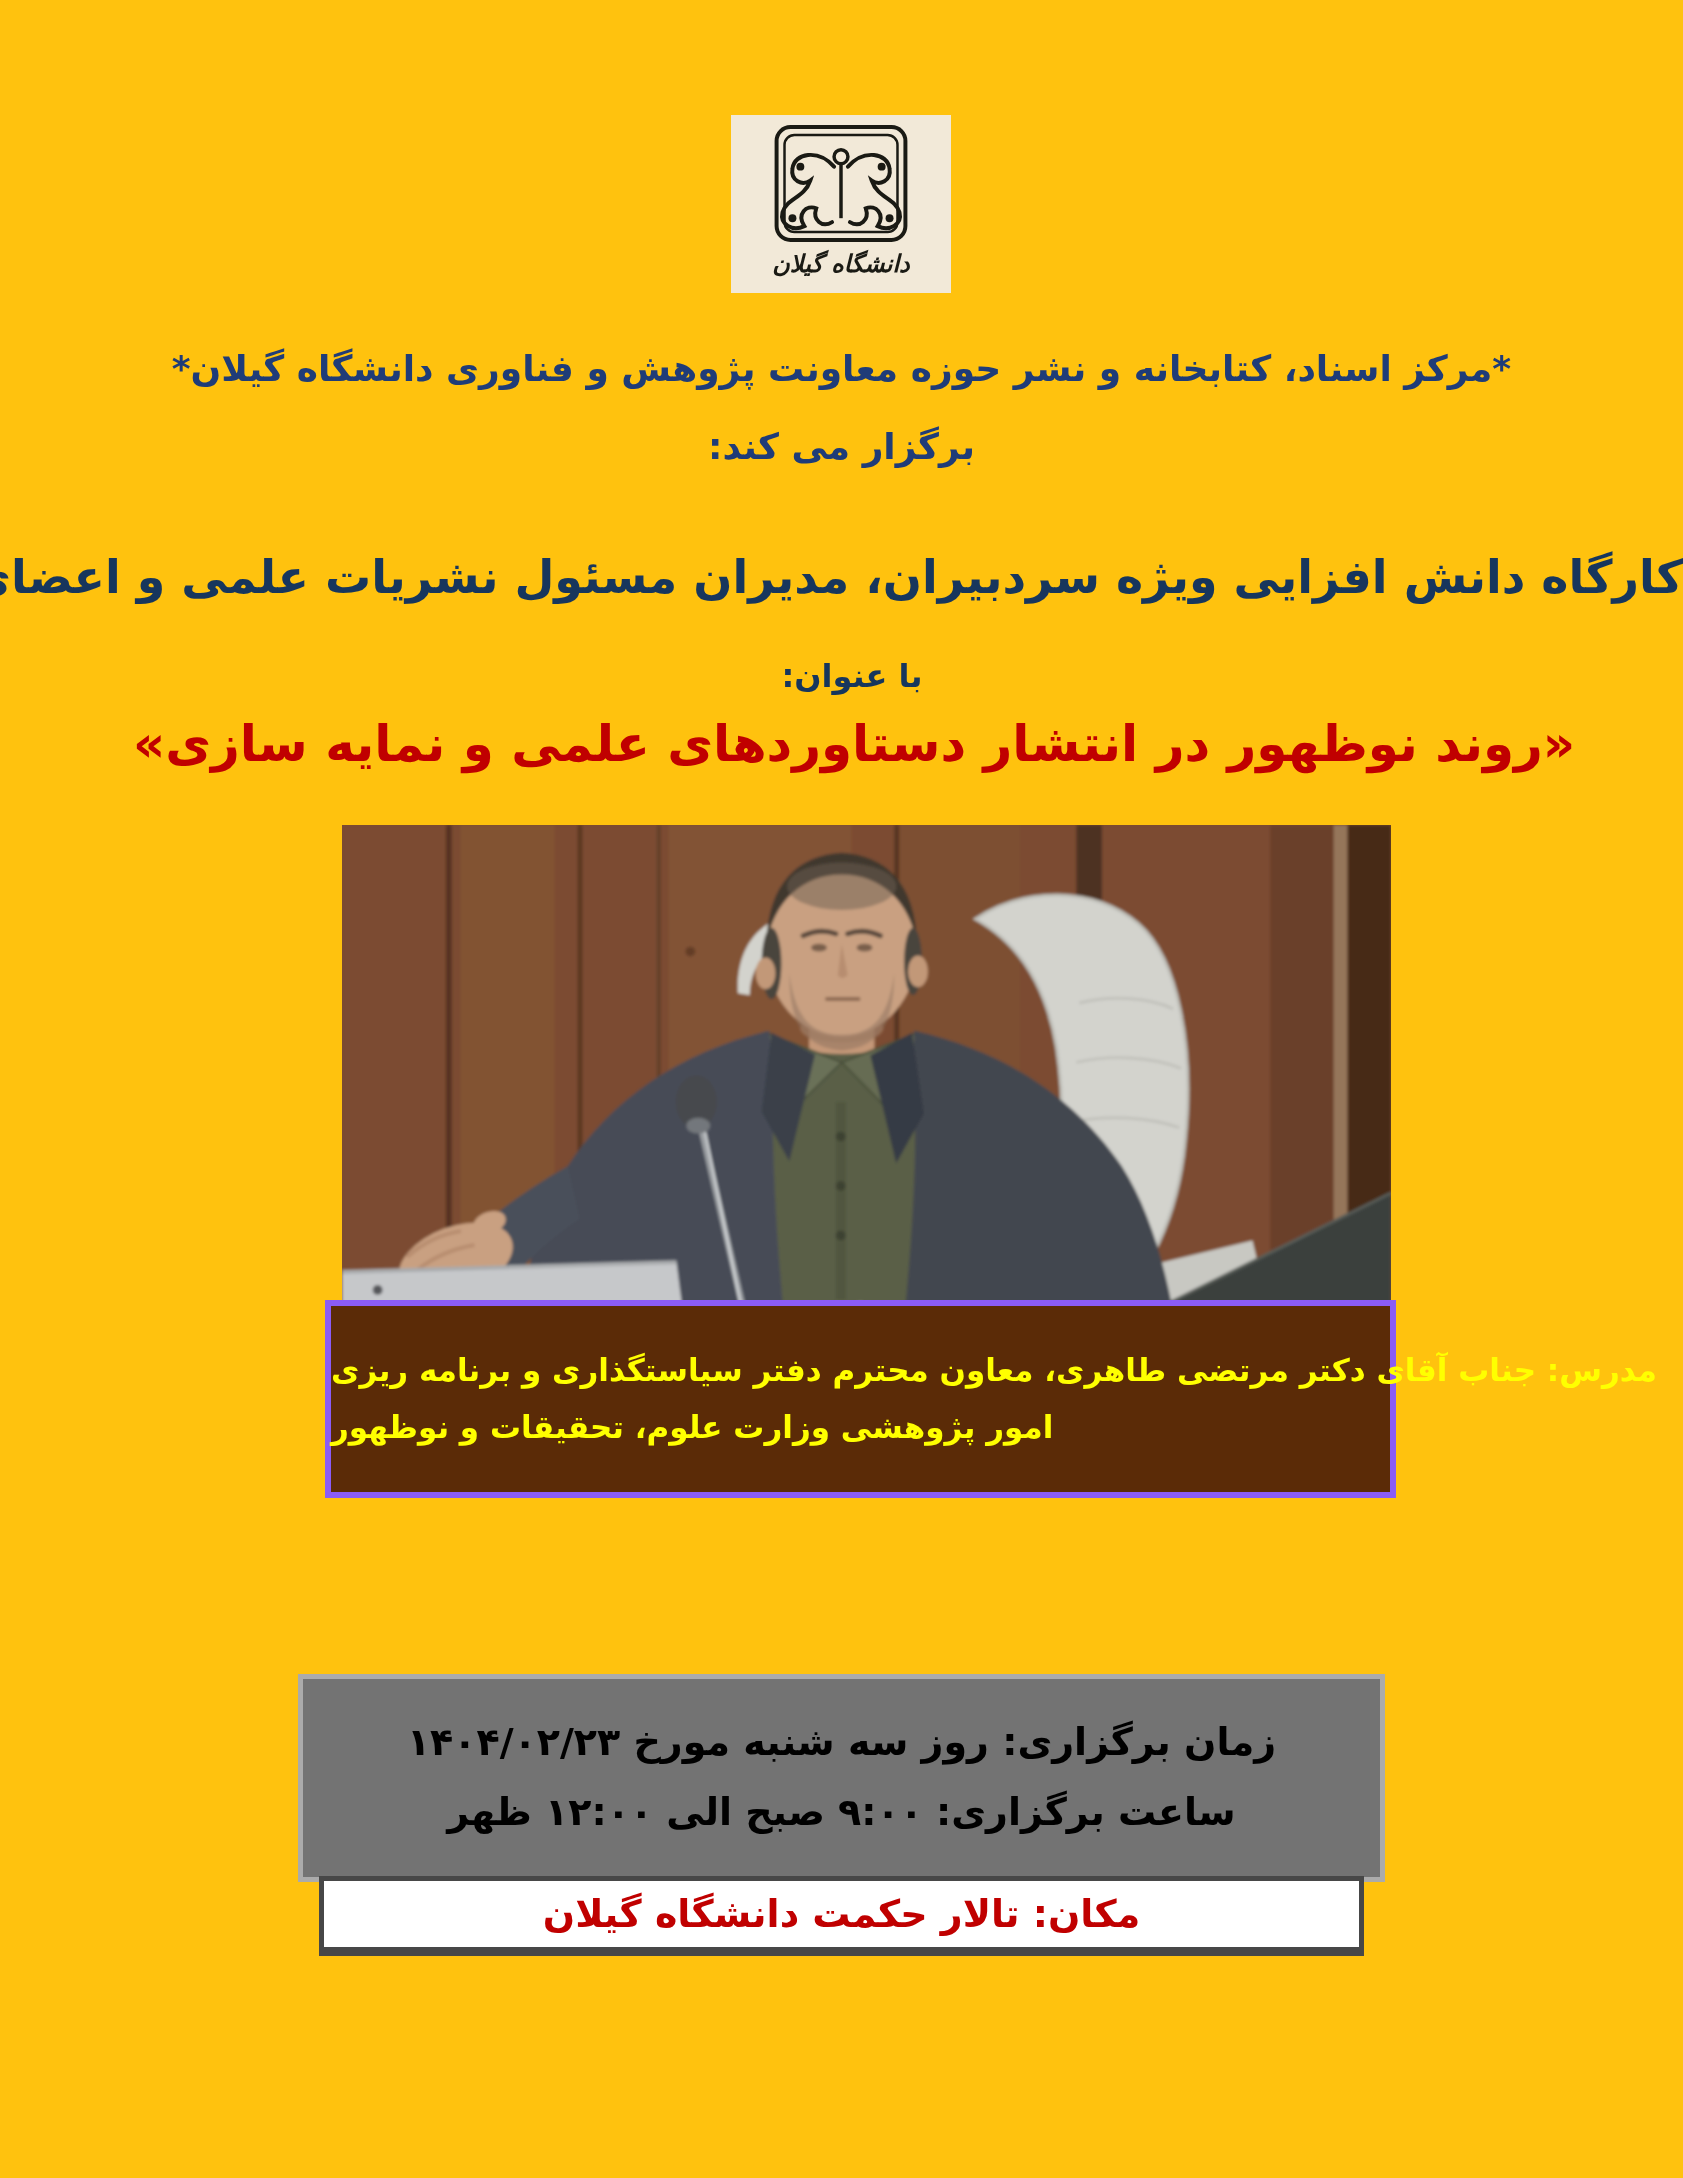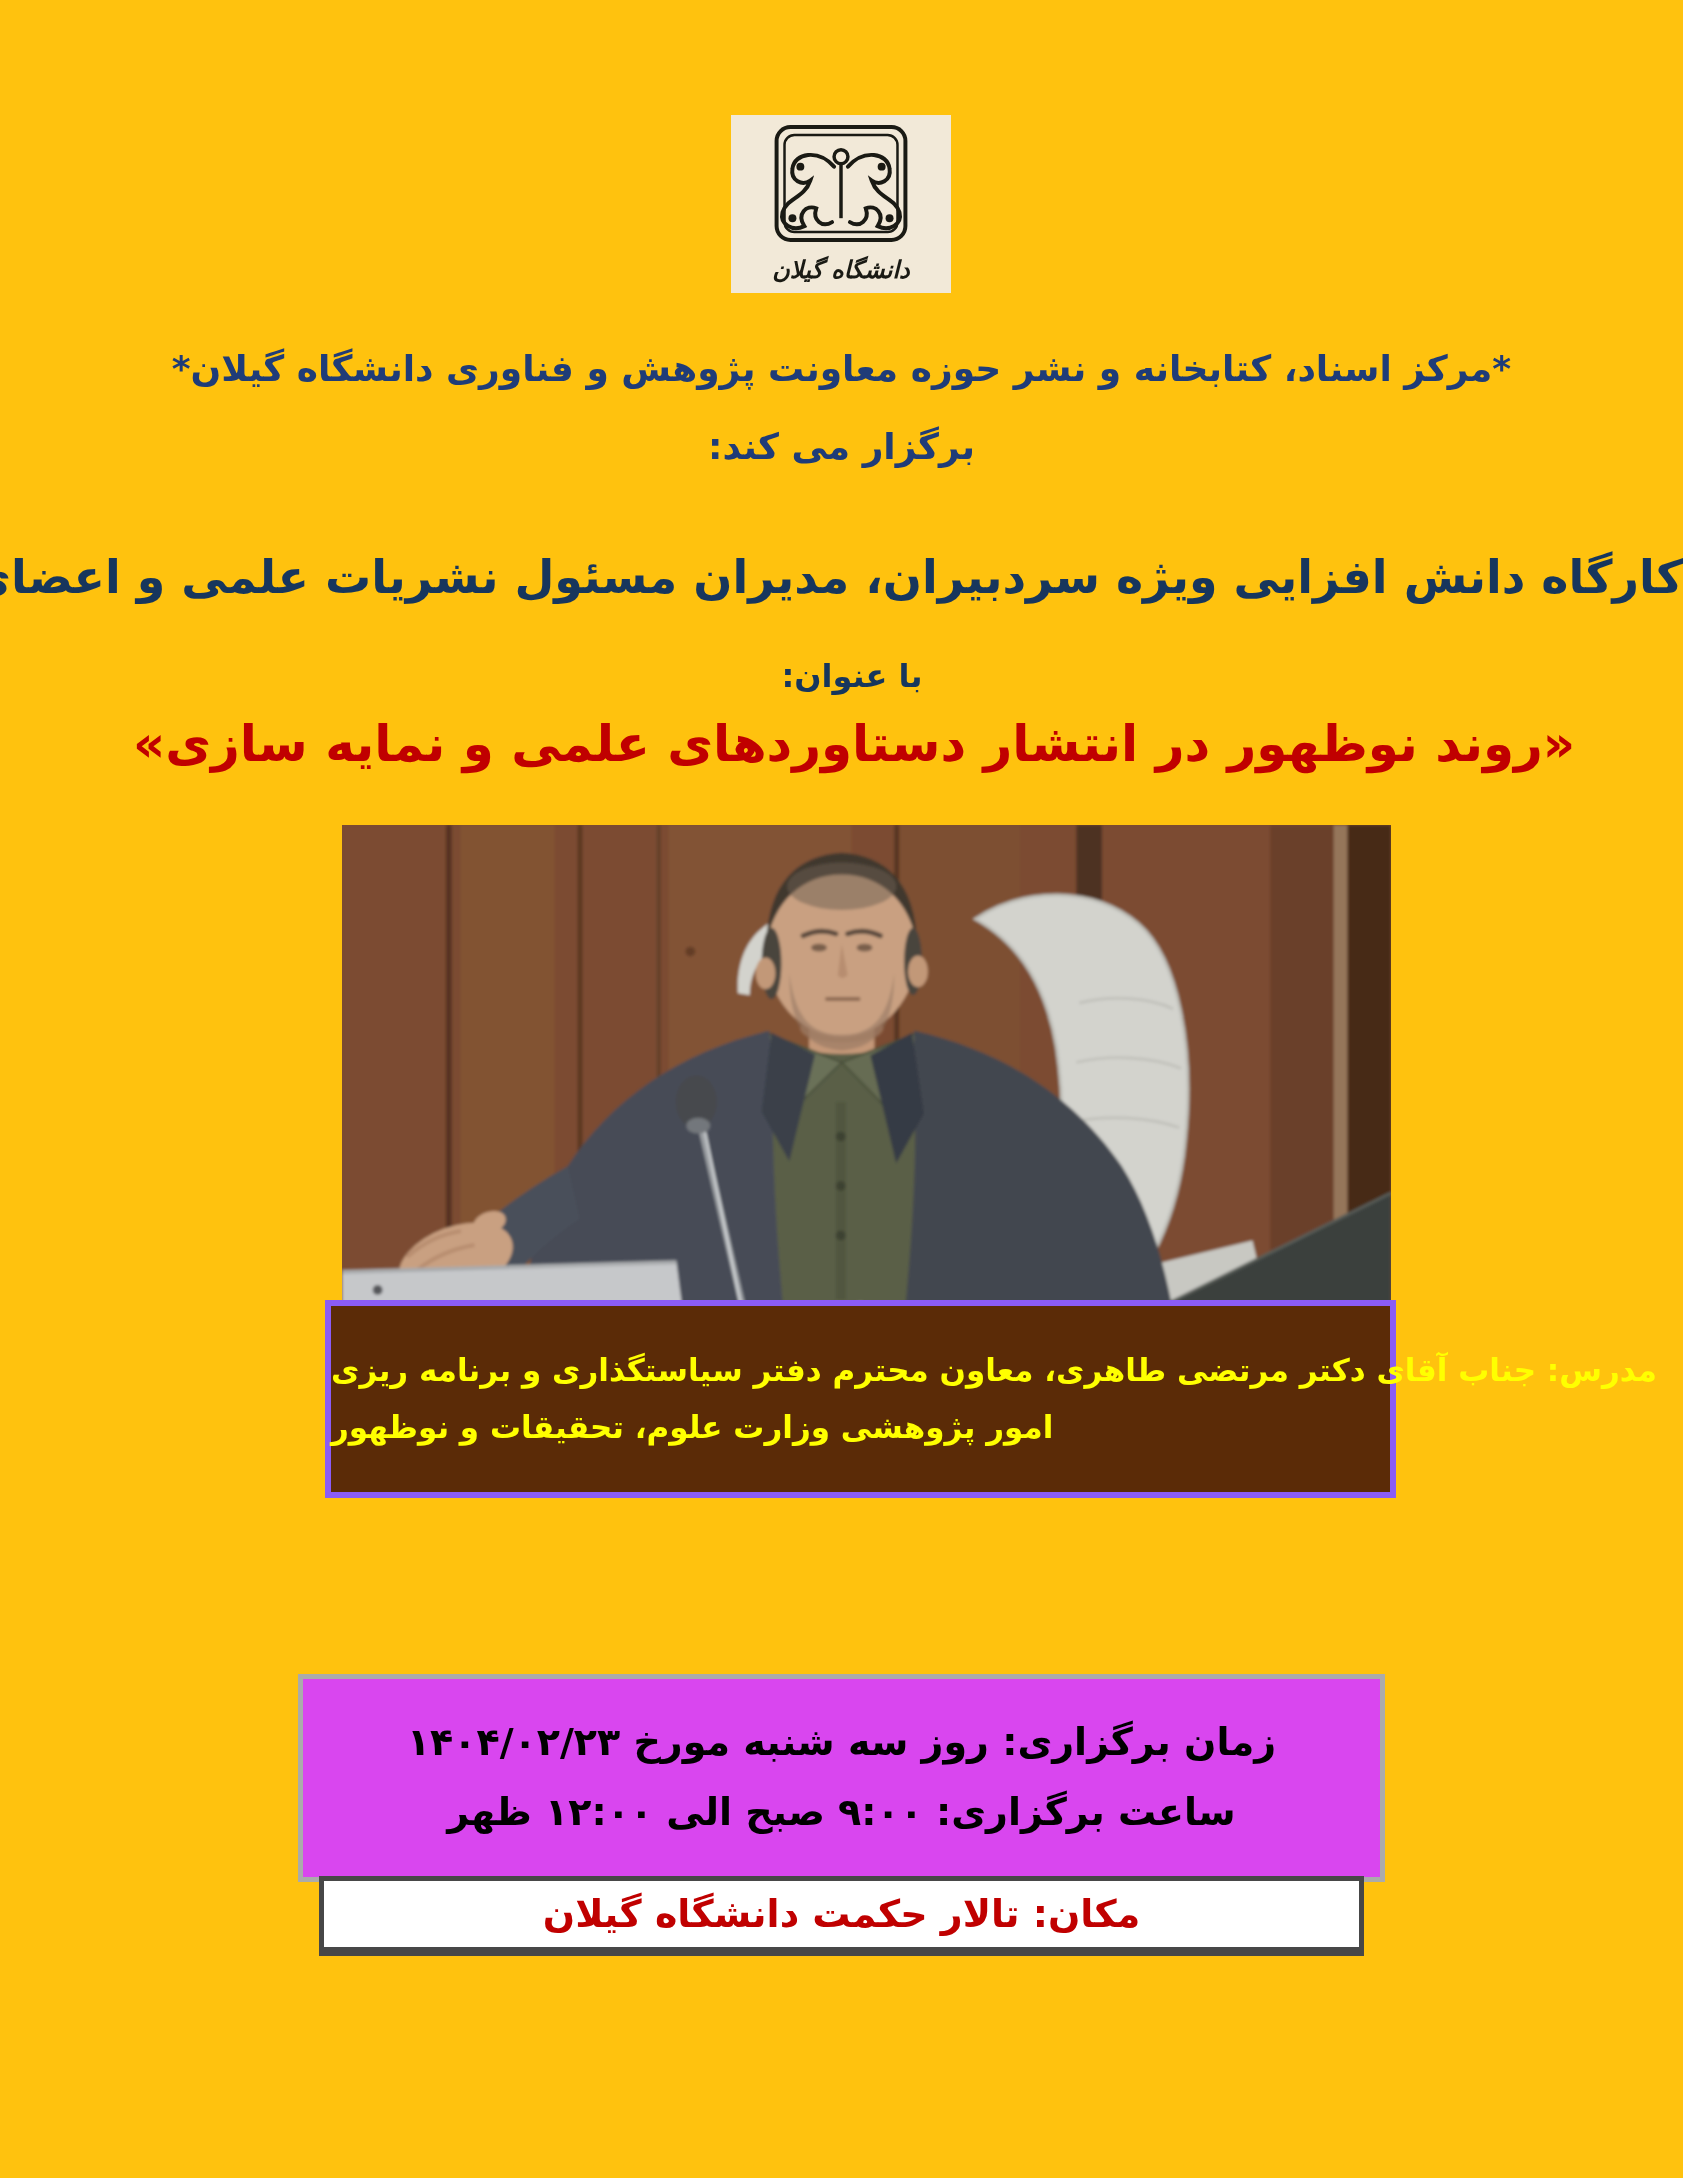--- a/index.html
+++ b/index.html
@@ -14,21 +14,21 @@
     white-space:nowrap;font-weight:bold;
   }
   
   .logo-box{
     left:731px;top:115px;width:220px;height:178px;
     background:#F2E9D8;
     display:flex;flex-direction:column;align-items:center;justify-content:flex-start;
   }
   .logo-name{
     direction:rtl;color:#1A1A14;font-size:24px;font-weight:bold;
-    font-style:italic;line-height:1;margin-top:6px;
+    font-style:italic;line-height:1;margin-top:0;
   }
   
   .organizer-line{top:348px;font-size:36px;color:#1F3C78;}
   .presents-line{top:426px;font-size:36px;color:#1F3C78;}
   
   .workshop-line{top:550px;font-size:46px;color:#17365D;}
   .titled-label{top:657px;font-size:32px;color:#17365D;margin-left:21px;}
   .main-title{top:715px;font-size:50px;color:#C00000;padding-left:25px;}
   
   .photo{
@@ -41,21 +41,21 @@
     background:#5B2B07;border:6px solid #8b5cf6;
     display:flex;flex-direction:column;align-items:flex-end;justify-content:center;
     gap:20px;direction:rtl;
   }
   .caption-box .cap-line{
     color:#FFFF00;font-size:31px;font-weight:bold;white-space:nowrap;line-height:1.2;
   }
   
   .schedule-box{
     left:298px;top:1674px;width:1087px;height:208px;box-sizing:border-box;
-    background:#d946ef;border:5px solid #ABABAB;
+    background:#737373;border:5px solid #ABABAB;
     display:flex;flex-direction:column;align-items:center;justify-content:center;
     gap:26px;direction:rtl;
   }
   .schedule-box .sched-line{
     color:#000000;font-size:38px;font-weight:bold;white-space:nowrap;line-height:1.15;
   }
   
   .location-box{
     left:319px;top:1876px;width:1045px;height:80px;box-sizing:border-box;
     background:#FFFFFF;border:5px solid #474747;border-bottom-width:9px;

